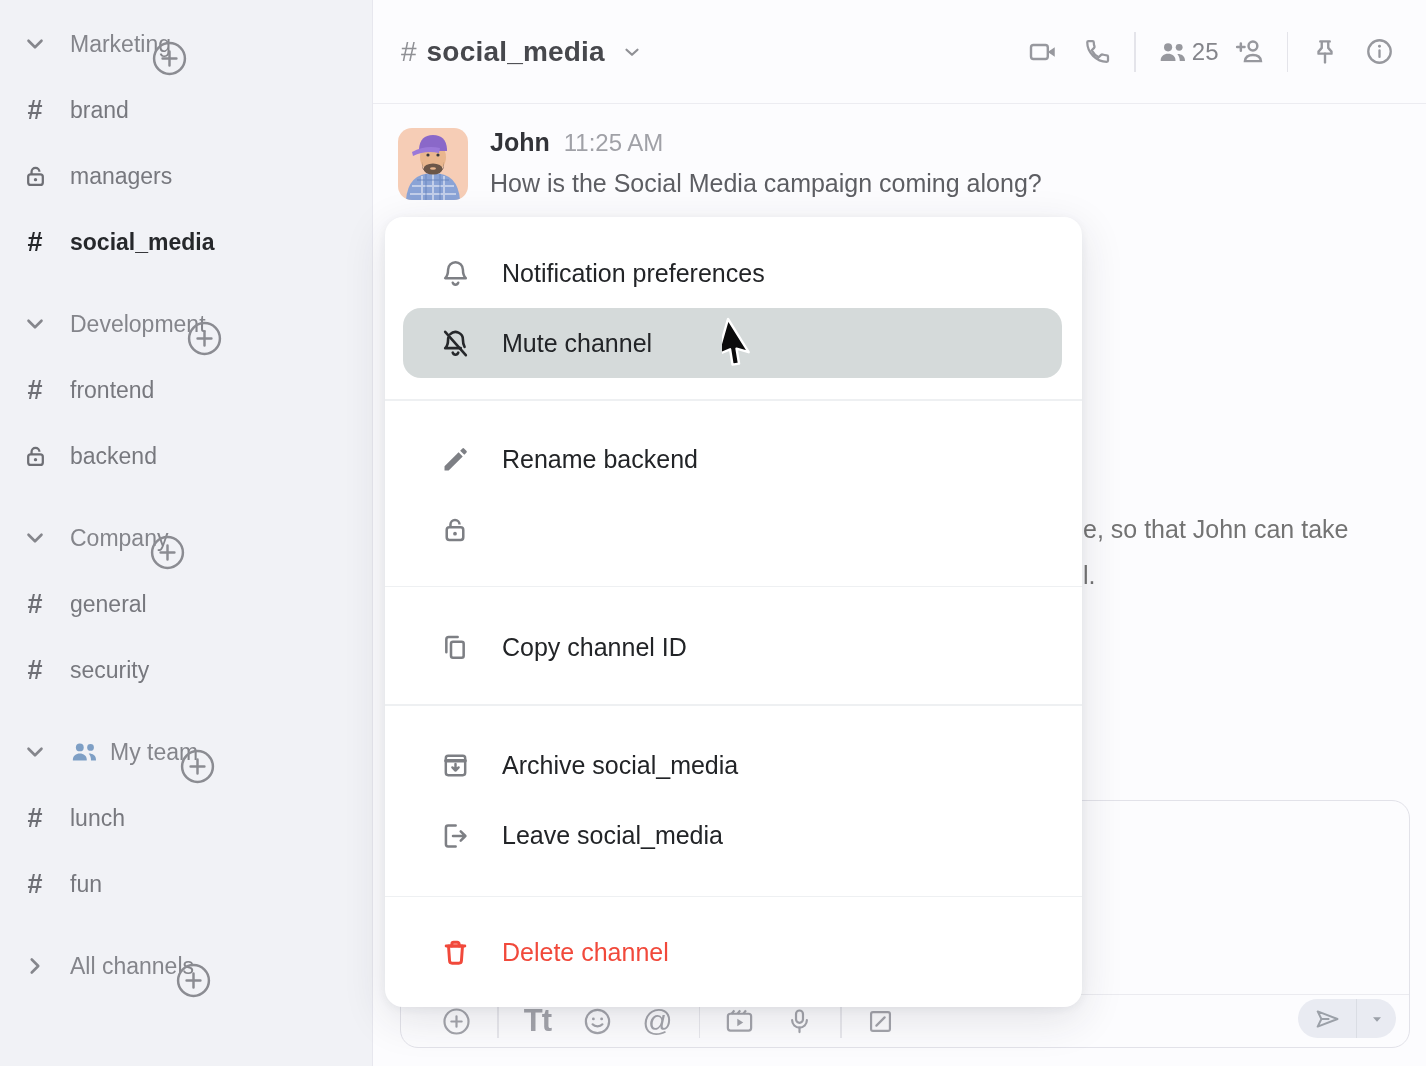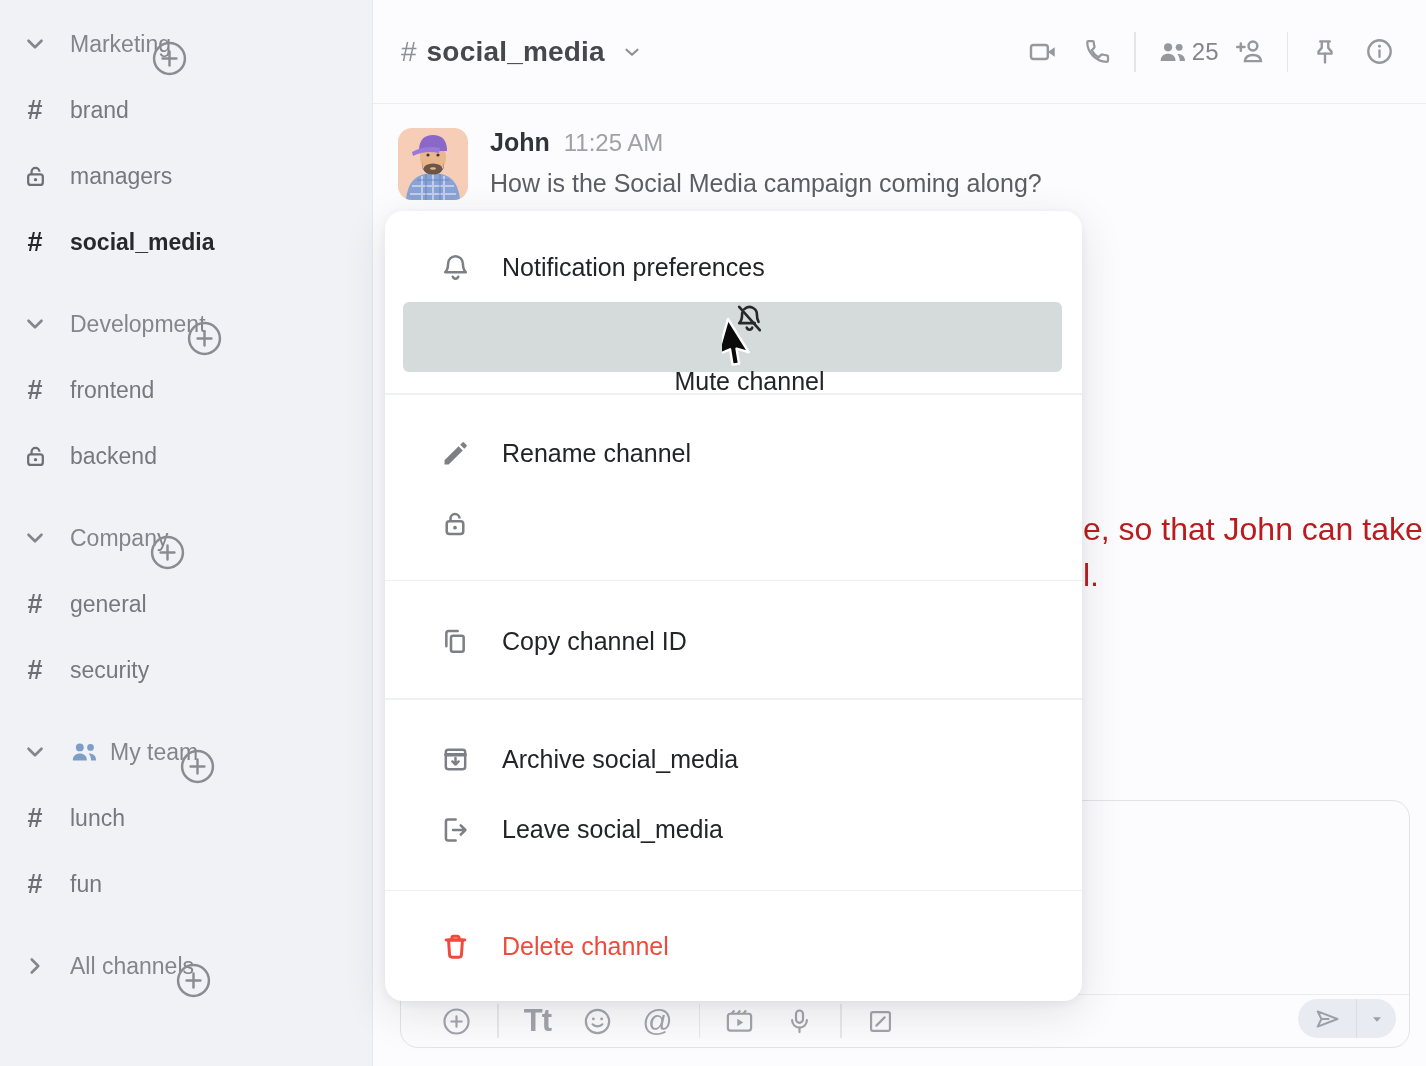--- a/index.html
+++ b/index.html
@@ -54,21 +54,21 @@
   .vdiv{width:1.5px;height:40px;background:#e4e4ea;margin:0 10px;}
   
   .message{display:flex;padding:24px 0 0 25px;gap:22px;}
   .avatar{width:70px;height:72px;border-radius:14px;overflow:hidden;flex:0 0 70px;cursor:pointer;}
   .mhead{display:flex;align-items:baseline;gap:14px;}
   .mauthor{font-size:25px;font-weight:700;color:#323338;}
   .mtime{font-size:24px;color:#a0a1a7;}
   .mtext{font-size:25px;color:#5d5e63;margin-top:12px;}
   .fragment{
     position:absolute;left:710px;top:506px;width:340px;
-    font-size:32px;color:#b91c1c;line-height:46px;white-space:nowrap;
+    font-size:25px;color:#737373;line-height:46px;white-space:nowrap;
   }
   
   .compose{
     position:absolute;left:27px;right:16px;bottom:18px;height:248px;
     border:1.5px solid #e2e2e9;border-radius:18px;background:#fcfcfe;
   }
   .compose-input{position:absolute;left:0;right:0;top:0;bottom:53px;border:none;background:transparent;cursor:text;}
   .compose-toolbar{
     position:absolute;left:0;right:0;bottom:0;height:53px;
     border-top:1.5px solid #ebebf0;display:flex;align-items:center;
@@ -79,31 +79,31 @@
   .tt-glyph{font-size:31px;font-weight:700;letter-spacing:-1px;}
   .at-glyph{font-size:30px;font-weight:400;}
   .send-pill{
     position:absolute;right:13px;bottom:9px;width:98px;height:39px;
     background:#e9ebf2;border-radius:20px;display:flex;overflow:hidden;
   }
   .send-main{flex:1;border:none;background:transparent;display:flex;align-items:center;justify-content:center;color:#9ba0a8;cursor:pointer;padding:0;}
   .send-opts{width:40px;border:none;background:transparent;border-left:1.5px solid #dadde4;display:flex;align-items:center;justify-content:center;color:#9ba0a8;cursor:pointer;padding:0;}
   
   .menu{
-    position:absolute;left:385px;top:211px;width:697px;z-index:10;
+    position:absolute;left:385px;top:217px;width:697px;z-index:10;
     background:#ffffff;border-radius:18px;
     box-shadow:0 12px 44px rgba(40,44,60,.12),0 2px 8px rgba(40,44,60,.06);
     padding:21px 0 20px;
   }
   .mrow{
     height:70px;display:flex;align-items:center;padding-left:52px;gap:29px;
     font-size:25px;color:#222427;cursor:pointer;position:relative;
   }
   .mrow .micon{width:36px;display:flex;justify-content:center;color:#7d7f84;flex:0 0 36px;}
-  .mrow.highlighted{margin:0 20px 0 18px;padding-left:34px;border-radius:6px;background:#d5dada;flex-direction:column;}
+  .mrow.highlighted{margin:0 20px 0 18px;padding-left:34px;border-radius:18px;background:#d5dada;}
   .mrow.highlighted .micon{color:#26282b;}
   .mrow.highlighted .mlabel{font-weight:400;}
   .mrow.danger{color:#f1493b;}
   .mrow.danger .micon{color:#f1493b;}
   .menu-divider{height:1.5px;background:#eef0f2;}
   .d1{margin:21px 0 24px;} .d2{margin:21px 0 25px;} .d3{margin:22px 0 25px;} .d4{margin:25px 0 20px;}
   
   .cursor{position:absolute;left:722px;top:316px;z-index:20;pointer-events:none;}
   svg{display:block;}
 </style>
@@ -448,21 +448,21 @@
     </div>
 
     <div class="menu-divider d1"></div>
 
     <div class="mrow">
       <span class="micon">
         <svg width="31" height="31" viewBox="0 0 24 24" fill="currentColor">
             <path d="M3.5 17.3V20.5h3.2L17.6 9.6l-3.2-3.2zM20.4 6.8a1.1 1.1 0 0 0 0-1.6l-1.6-1.6a1.1 1.1 0 0 0-1.6 0l-1.6 1.6 3.2 3.2z"></path>
           </svg>
       </span>
-      <span class="mlabel">Rename channel</span>
+      <span class="mlabel">Rename backend</span>
     </div>
 
     <div class="mrow">
       <span class="micon">
         <svg width="32" height="32" viewBox="0 0 24 24" fill="none" stroke="currentColor" stroke-width="1.9">
             <rect x="5.8" y="10" width="12.4" height="9.5" rx="2"></rect>
             <path d="M8.6 10V7.9A3.4 3.4 0 0 1 12 4.5a3.4 3.4 0 0 1 3.4 3.4"></path>
             <circle cx="12" cy="14.8" r="1.4" fill="currentColor" stroke="none"></circle>
           </svg>
       </span>

